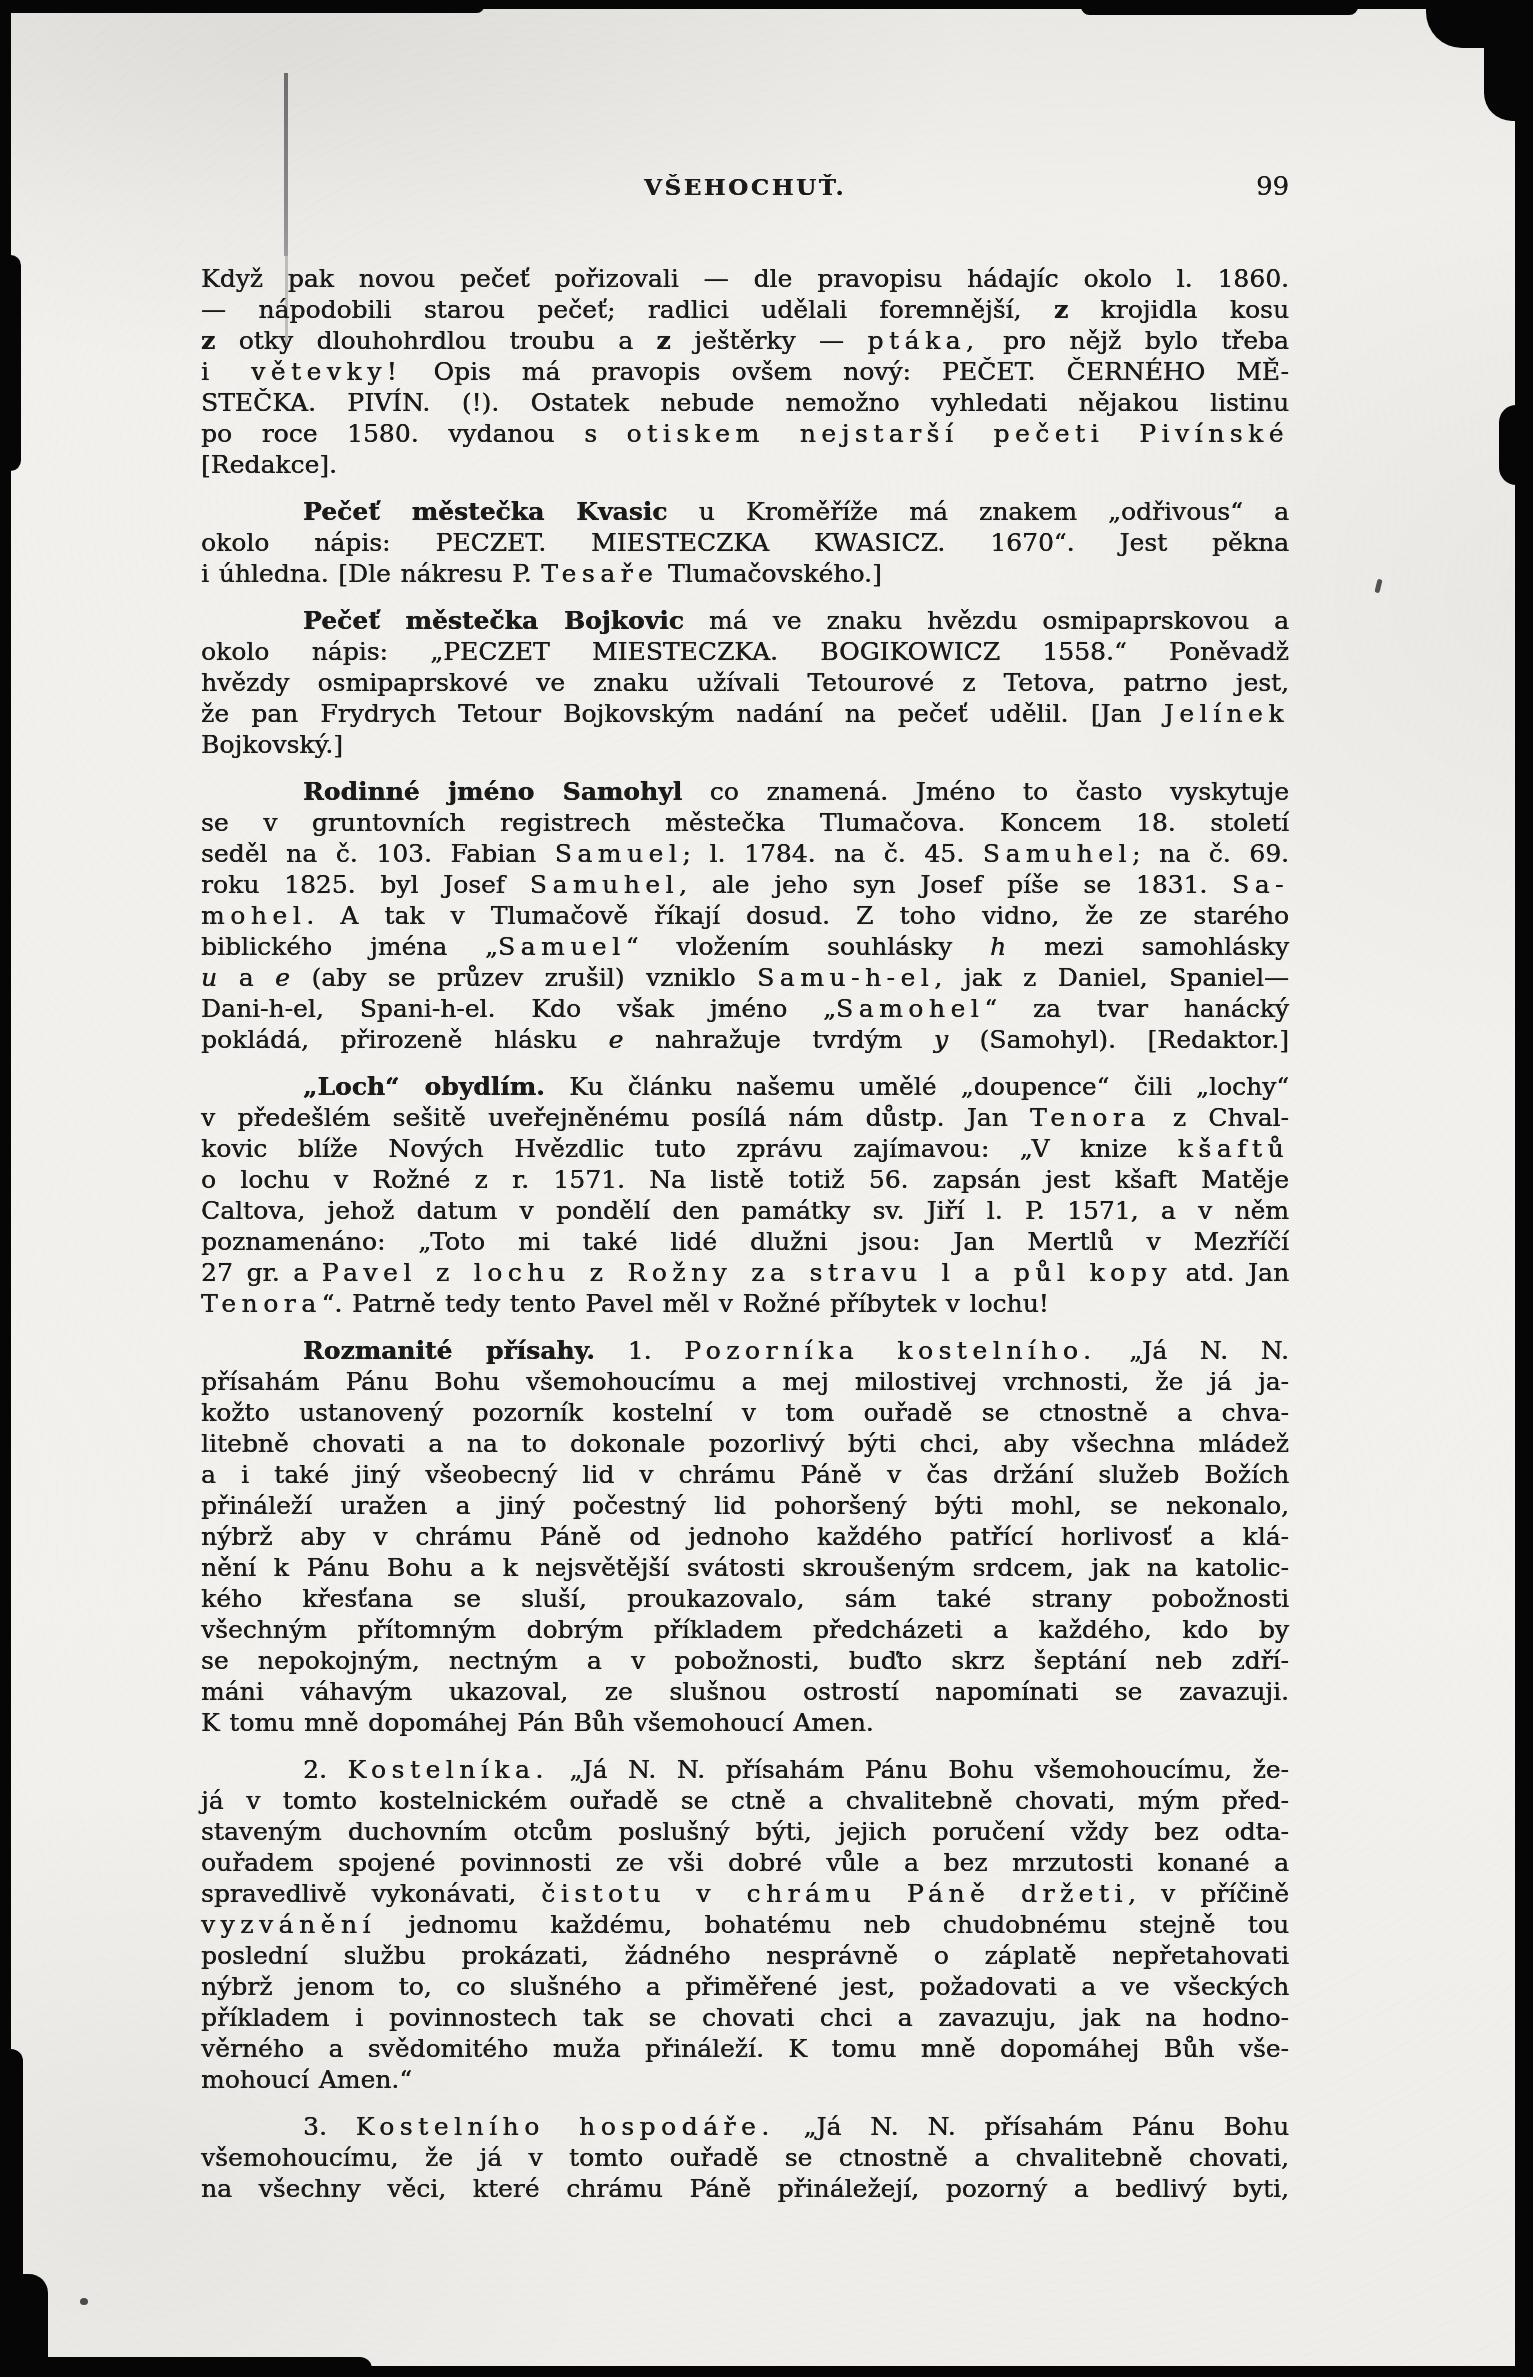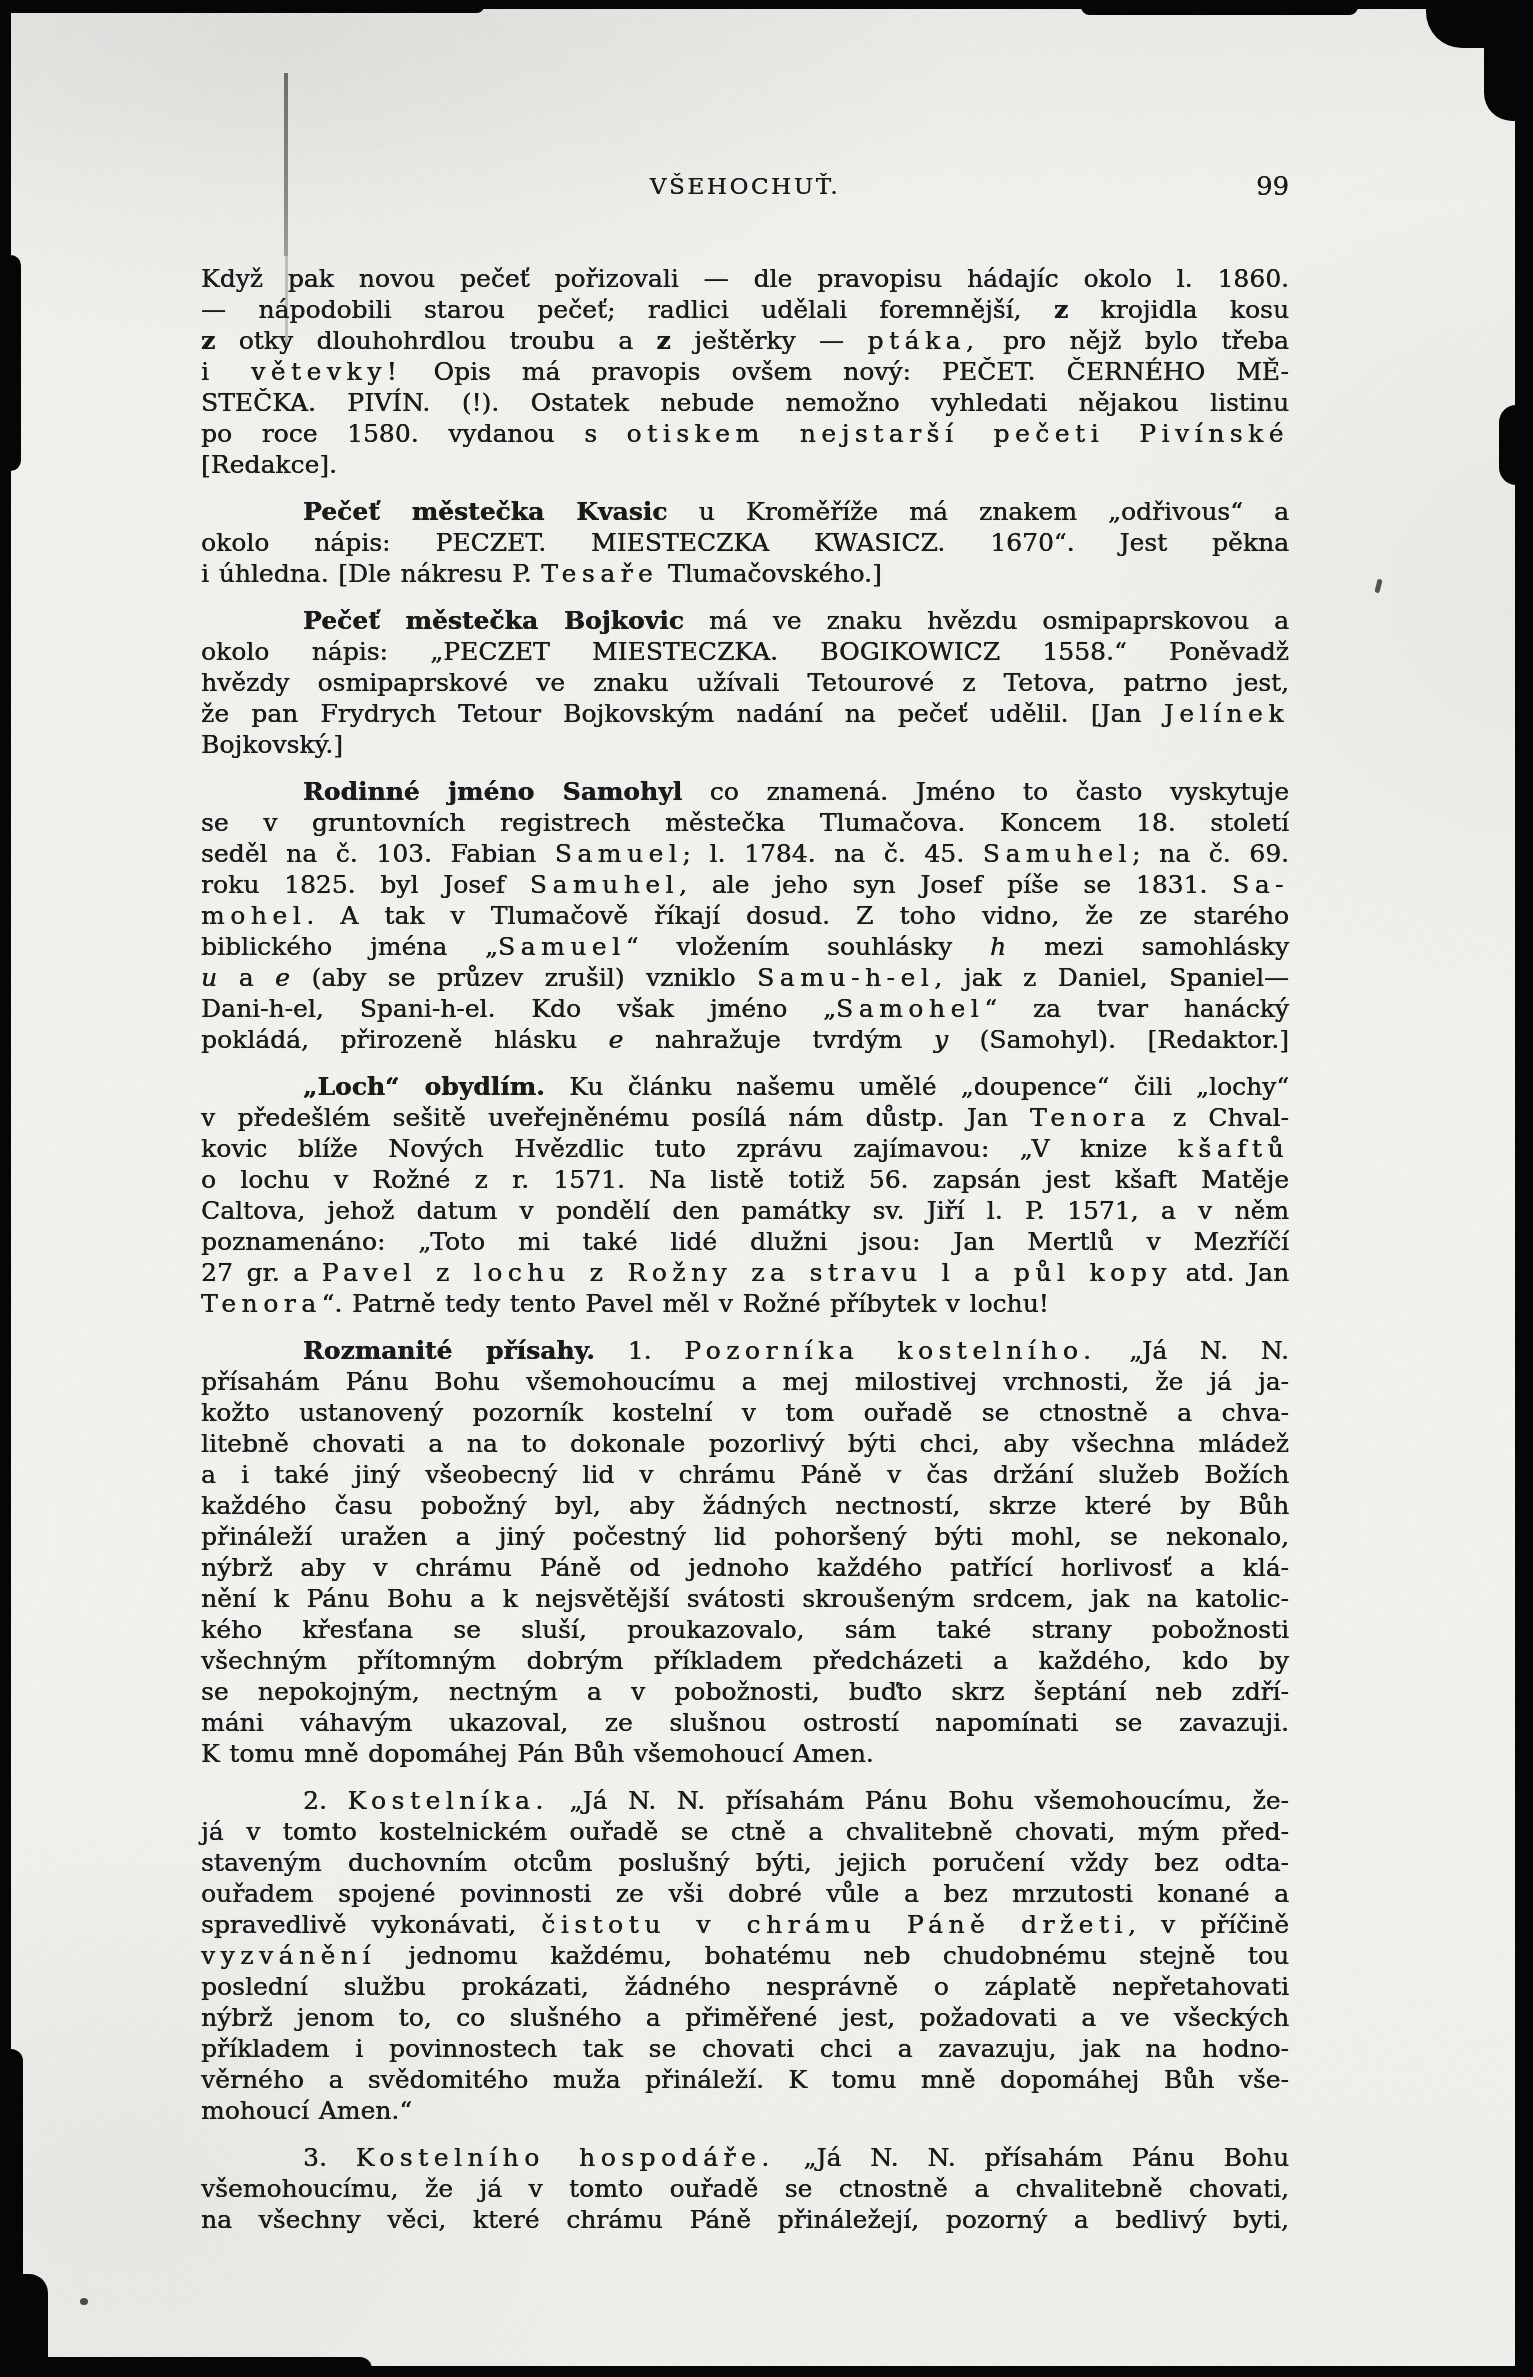--- a/index.html
+++ b/index.html
@@ -46,21 +46,21 @@
   .vline1{position:absolute;left:284px;top:73px;width:3.5px;height:183px;
     background:linear-gradient(180deg,#6d6d6d 0%,#8a8a8a 70%,#9c9c9c 100%);}
   .vline2{position:absolute;left:285px;top:256px;width:2.6px;height:88px;background:#aeaeae;opacity:.75;}
   .dot1{position:absolute;left:80px;top:2298px;width:7.8px;height:7px;border-radius:50%;background:#4a4a4a;}
   .tick1{position:absolute;left:1376px;top:579px;width:5.2px;height:14px;border-radius:2.6px;
     background:#383838;transform:rotate(14deg);opacity:.85;}
 
   .header{position:absolute;left:201px;top:173px;width:1088px;height:35px;}
   .title{
     position:absolute;left:0;width:100%;text-align:center;
-    font-weight:normal;font-size:23px;letter-spacing:2.6px;color:var(--ink);
+    font-weight:bold;font-size:23px;letter-spacing:2.6px;color:var(--ink);
     text-shadow:0.3px 0 currentColor;
   }
   .pagenum{
     position:absolute;right:0;top:-1.7px;
     font-weight:normal;font-size:26px;color:var(--ink);
     text-shadow:0.3px 0 currentColor;
   }
 
   .text-block{
     position:absolute;left:201px;top:263px;width:1088px;color:var(--ink);
@@ -136,21 +136,20 @@
         <div class="line"><span>poznamenáno: „Toto mi také lidé dlužni jsou: Jan Mertlů v Mezříčí</span></div>
         <div class="line"><span>27 gr. a </span><span class="sp">Pavel z lochu z Rožny za stravu l a půl kopy</span><span> atd. Jan</span></div>
         <div class="line last"><span class="sp">Tenora</span><span>“. Patrně tedy tento Pavel měl v Rožné příbytek v lochu!</span></div>
       </div>
       <div class="para">
         <div class="line indent"><span class="b">Rozmanité přísahy.</span><span> 1. </span><span class="sp">Pozorníka kostelního.</span><span> „Já N. N.</span></div>
         <div class="line"><span>přísahám Pánu Bohu všemohoucímu a mej milostivej vrchnosti, že já ja-</span></div>
         <div class="line"><span>kožto ustanovený pozorník kostelní v tom ouřadě se ctnostně a chva-</span></div>
         <div class="line"><span>litebně chovati a na to dokonale pozorlivý býti chci, aby všechna mládež</span></div>
         <div class="line"><span>a i také jiný všeobecný lid v chrámu Páně v čas držání služeb Božích</span></div>
-        <div class="line"><span>každého času pobožný byl, aby žádných nectností, skrze které by Bůh</span></div>
         <div class="line"><span>přináleží uražen a jiný počestný lid pohoršený býti mohl, se nekonalo,</span></div>
         <div class="line"><span>nýbrž aby v chrámu Páně od jednoho každého patřící horlivosť a klá-</span></div>
         <div class="line"><span>nění k Pánu Bohu a k nejsvětější svátosti skroušeným srdcem, jak na katolic-</span></div>
         <div class="line"><span>kého křesťana se sluší, proukazovalo, sám také strany pobožnosti</span></div>
         <div class="line"><span>všechným přítomným dobrým příkladem předcházeti a každého, kdo by</span></div>
         <div class="line"><span>se nepokojným, nectným a v pobožnosti, buďto skrz šeptání neb zdří-</span></div>
         <div class="line"><span>máni váhavým ukazoval, ze slušnou ostrostí napomínati se zavazuji.</span></div>
         <div class="line last"><span>K tomu mně dopomáhej Pán Bůh všemohoucí Amen.</span></div>
       </div>
       <div class="para">

